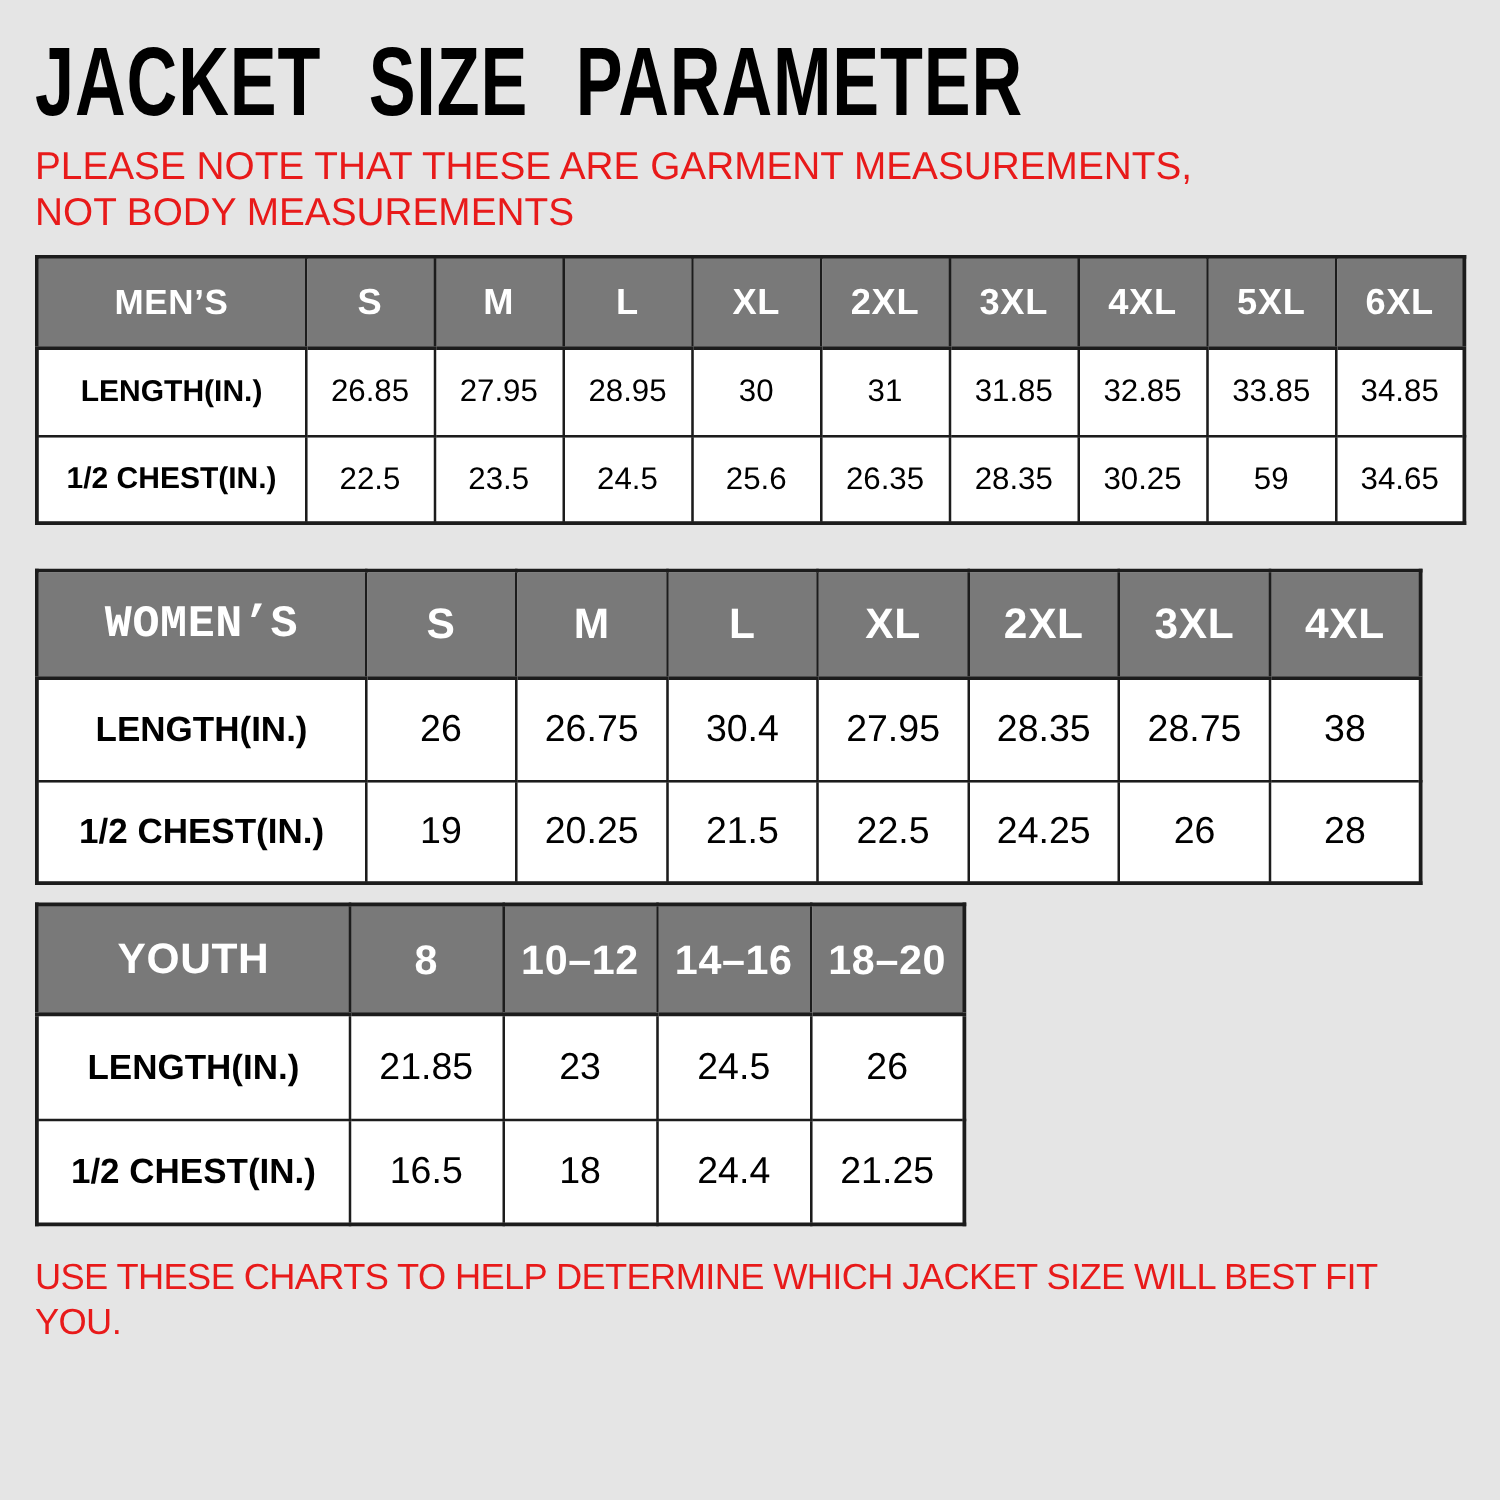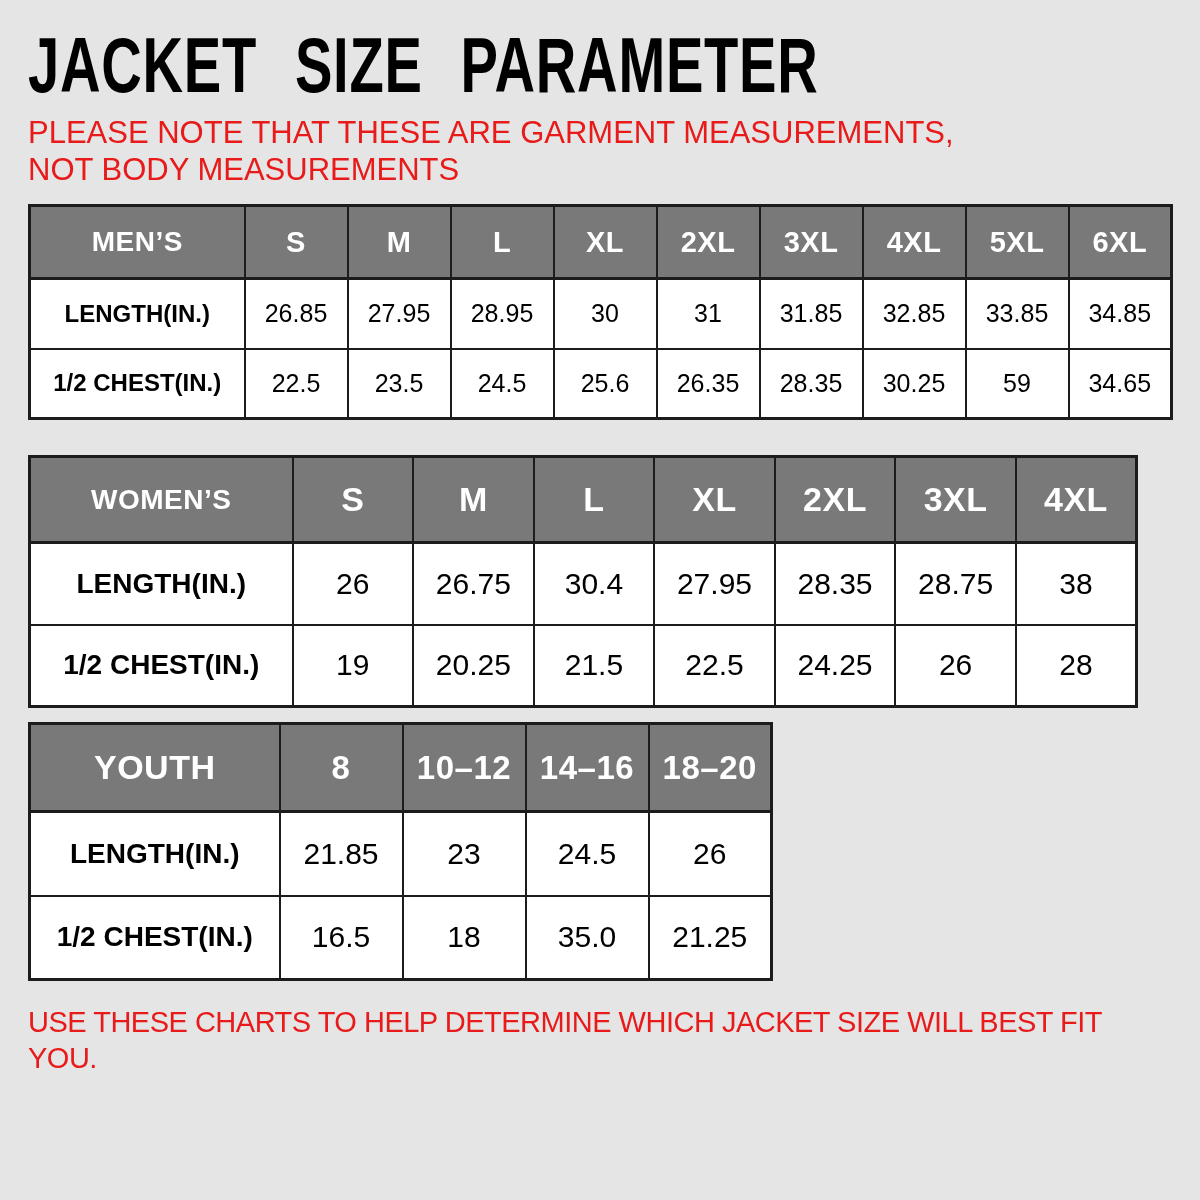--- a/index.html
+++ b/index.html
@@ -98,21 +98,21 @@
   
   .tbl-mens{width:1145px;margin-top:16px;}
   .tbl-mens thead th{height:73px;font-size:29px;letter-spacing:0.5px;}
   .tbl-mens thead th:first-child{width:215px;font-size:28px;}
   .tbl-mens tbody tr{height:70px;}
   .tbl-mens tbody th{font-size:24px;}
   .tbl-mens tbody td{font-size:25px;}
   
   .tbl-womens{width:1110px;margin-top:35px;}
   .tbl-womens thead th{height:86px;font-size:34px;letter-spacing:0.5px;}
-  .tbl-womens thead th:first-child{width:263px;font-size:28px;}
+  .tbl-womens thead th:first-child{width:263px;font-size:36px;font-family:Liberation Mono, monospace;}
   .tbl-womens tbody tr{height:82px;}
   .tbl-womens tbody th{font-size:28px;}
   .tbl-womens tbody td{font-size:30px;}
   
   .tbl-youth{width:745px;margin-top:14px;}
   .tbl-youth thead th{height:88px;font-size:33px;letter-spacing:0.5px;}
   .tbl-youth thead th:first-child{width:250px;font-size:34px;}
   .tbl-youth tbody tr{height:84px;}
   .tbl-youth tbody th{font-size:28px;}
   .tbl-youth tbody td{font-size:30px;}
@@ -221,21 +221,21 @@
           <th scope="row">LENGTH(IN.)</th>
           <td>21.85</td>
           <td>23</td>
           <td>24.5</td>
           <td>26</td>
         </tr>
         <tr>
           <th scope="row">1/2 CHEST(IN.)</th>
           <td>16.5</td>
           <td>18</td>
-          <td>35.0</td>
+          <td>24.4</td>
           <td>21.25</td>
         </tr>
       </tbody>
     </table>
 
 
   <p class="footer-note-2">USE THESE CHARTS TO HELP DETERMINE WHICH JACKET SIZE WILL BEST FIT YOU.</p>
 
 </div>
 

